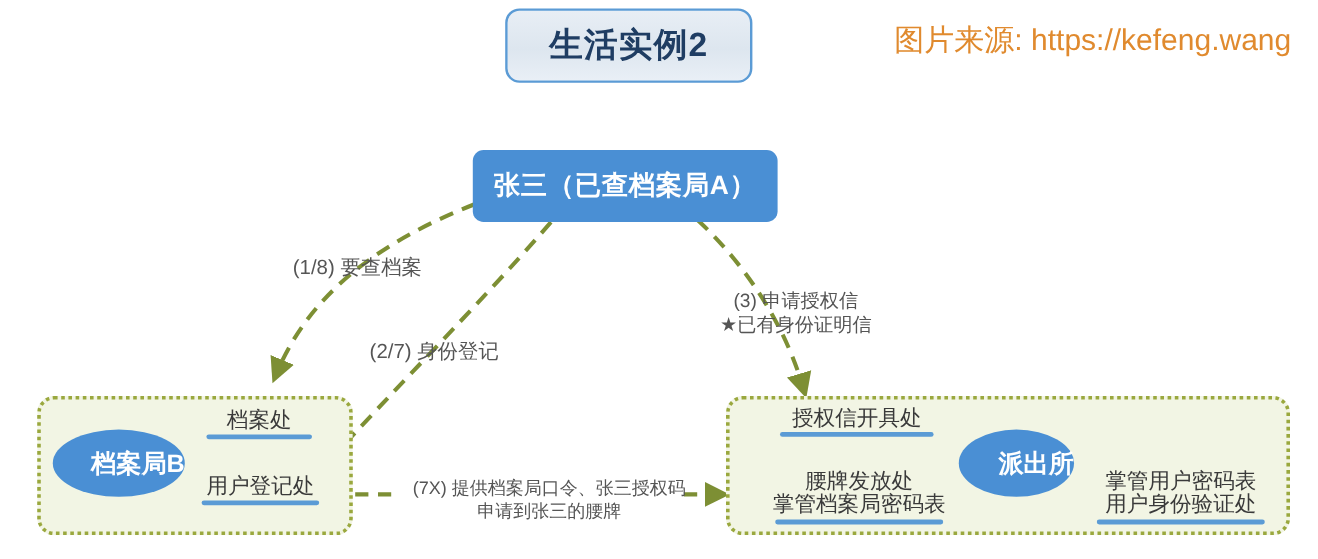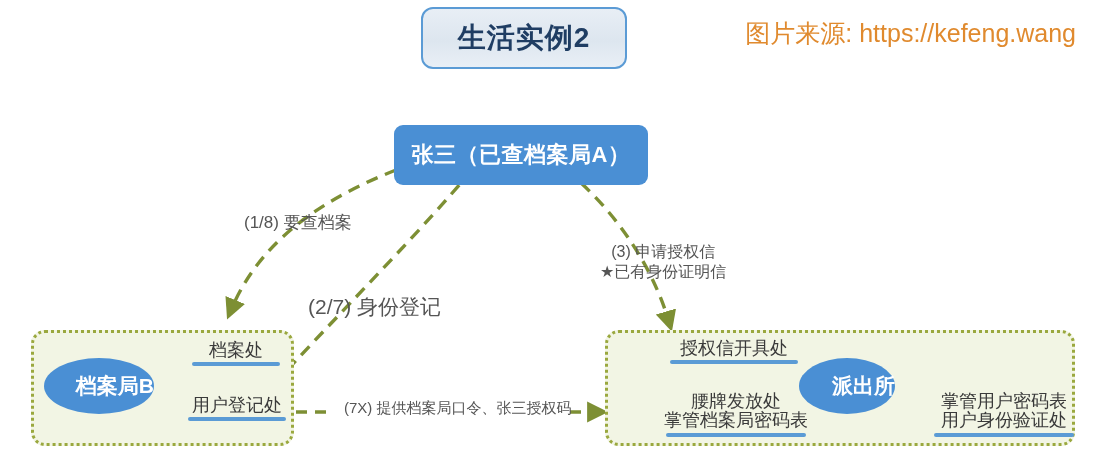--- a/index.html
+++ b/index.html
@@ -65,21 +65,21 @@
   }
   #node-archive-b{left:44px;top:358px;width:110px;height:56px;}
   #node-archive-b span{font-size:21px;}
   #node-police{left:799px;top:358px;width:96px;height:56px;}
   #node-police span{font-size:21px;margin-left:24px;}
 
   
   .branch{
     position:absolute;z-index:5;
     display:flex;flex-direction:column;align-items:center;
-    color:#3a3a3a;line-height:1.08;white-space:nowrap;margin-left:20px;
+    color:#3a3a3a;line-height:1.08;white-space:nowrap;
   }
   .branch .txt{font-size:18px;}
   .branch .rule{
     margin-top:2px;height:4px;border-radius:2px;
     background:#5b9bd5;
   }
 
   #b-archive-chu{left:172px;top:341px;}
   #b-archive-chu .rule{width:88px;}
   #b-archive-reg{left:168px;top:396px;}
@@ -91,21 +91,21 @@
   #b-token .rule{width:140px;}
   #b-verify{left:914px;top:392px;}
   #b-verify .rule{width:140px;}
 
   
   .edge-label{
     position:absolute;z-index:6;color:#555555;white-space:nowrap;
     line-height:1.25;
   }
   #lbl-1{left:244px;top:212px;font-size:17px;}
-  #lbl-2{left:308px;top:294px;font-size:21px;}
+  #lbl-2{left:308px;top:282px;font-size:17px;}
   #lbl-3{left:600px;top:242px;font-size:16px;text-align:center;}
   #lbl-7{left:344px;top:399px;font-size:15px;text-align:center;}
   #lbl-3 div,#lbl-7 div{display:block;}
 </style>
 </head>
 <body>
 
 <div id="stage">
 
   <svg id="edges" viewBox="0 0 1098 466">
@@ -147,20 +147,21 @@
 
   <div class="edge-label" id="lbl-2">(2/7) 身份登记</div>
 
   <div class="edge-label" id="lbl-3">
     <div>(3) 申请授权信</div>
     <div>★已有身份证明信</div>
   </div>
 
   <div class="edge-label" id="lbl-7">
     <div>(7X) 提供档案局口令、张三授权码</div>
+    <div>申请到张三的腰牌</div>
   </div>
 
   <div class="panel" id="panel-archive"></div>
 
   <div class="ellipse-node" id="node-archive-b">
     <span>档案局B</span>
   </div>
 
   <div class="branch" id="b-archive-chu">
     <div class="txt">档案处</div>

